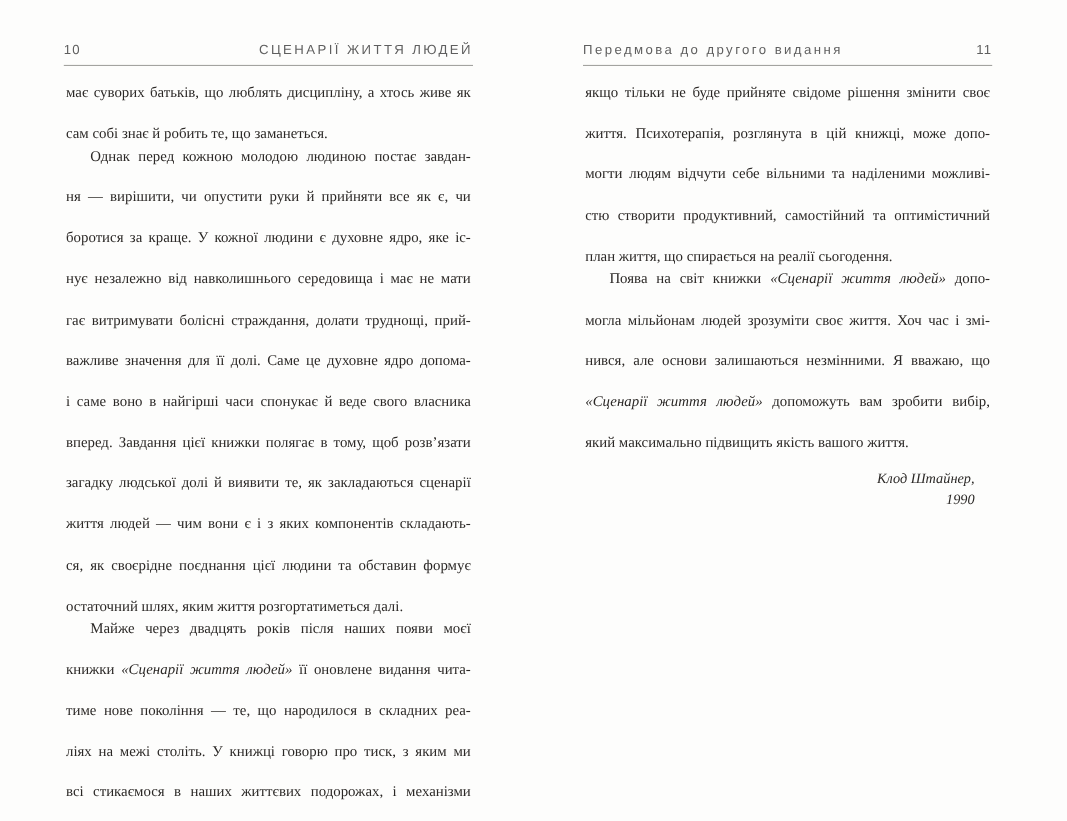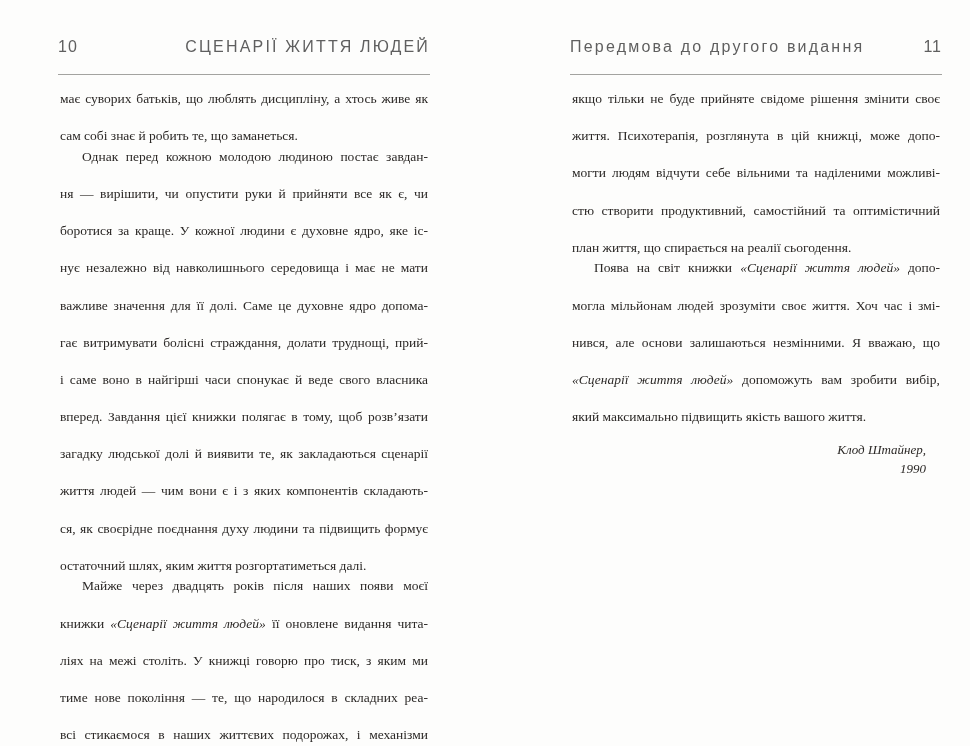--- a/index.html
+++ b/index.html
@@ -16,31 +16,31 @@
     background: var(--background);
     overflow: hidden;
     font-family: "Liberation Serif", "DejaVu Serif", serif;
   }
   .page {
     position: absolute;
     top: 38px;
     width: 372px;
   }
   #left-page  { left: 58px; }
-  #right-page { left: 570px; }
+  #right-page { left: 530px; }
 
   .running-header {
     display: flex;
     justify-content: space-between;
     align-items: baseline;
     border-bottom: 1px solid var(--rule);
-    padding-bottom: 18px;
+    padding-bottom: 7px;
     margin-bottom: 15px;
     font-family: "Liberation Sans", sans-serif;
-    font-size: 16px;
+    font-size: 12px;
     color: var(--header);
   }
   .head-title  { letter-spacing: 2.2px; }
   .page-num    { letter-spacing: 1px; }
 
   .body-text {
     font-size: 13.5px;
     line-height: 18.6px;
     color: var(--text);
   }
@@ -72,34 +72,34 @@
   <div class="body-text">
       <p class="para">
         <span class="line j">має суворих батьків, що люблять дисципліну, а хтось живе як</span>
         <span class="line last">сам собі знає й робить те, що заманеться.</span>
       </p>
       <p class="para indent">
         <span class="line j">Однак перед кожною молодою людиною постає завдан-</span>
         <span class="line j">ня — вирішити, чи опустити руки й прийняти все як є, чи</span>
         <span class="line j">боротися за краще. У кожної людини є духовне ядро, яке іс-</span>
         <span class="line j">нує незалежно від навколишнього середовища і має не мати</span>
+        <span class="line j">гає витримувати болісні страждання, долати труднощі, прий-</span>
         <span class="line j">важливе значення для її долі. Саме це духовне ядро допома-</span>
-        <span class="line j">гає витримувати болісні страждання, долати труднощі, прий-</span>
         <span class="line j">і саме воно в найгірші часи спонукає й веде свого власника</span>
         <span class="line j">вперед. Завдання цієї книжки полягає в тому, щоб розв’язати</span>
         <span class="line j">загадку людської долі й виявити те, як закладаються сценарії</span>
         <span class="line j">життя людей — чим вони є і з яких компонентів складають-</span>
-        <span class="line j">ся, як своєрідне поєднання духу людини та підвищить формує</span>
+        <span class="line j">ся, як своєрідне поєднання цієї людини та обставин формує</span>
         <span class="line last">остаточний шлях, яким життя розгортатиметься далі.</span>
       </p>
       <p class="para indent">
         <span class="line j">Майже через двадцять років після наших появи моєї</span>
         <span class="line j">книжки <em>«Сценарії життя людей»</em> її оновлене видання чита-</span>
+        <span class="line j">тиме нове покоління — те, що народилося в складних реа-</span>
         <span class="line j">ліях на межі століть. У книжці говорю про тиск, з яким ми</span>
-        <span class="line j">тиме нове покоління — те, що народилося в складних реа-</span>
         <span class="line j">всі стикаємося в наших життєвих подорожах, і механізми</span>
       </p>
     </div>
 </section>
 
 <section class="page" id="right-page">
   <header class="running-header">
     <span class="head-title">Передмова до другого видання</span>
     <span class="page-num">11</span>
   </header>

